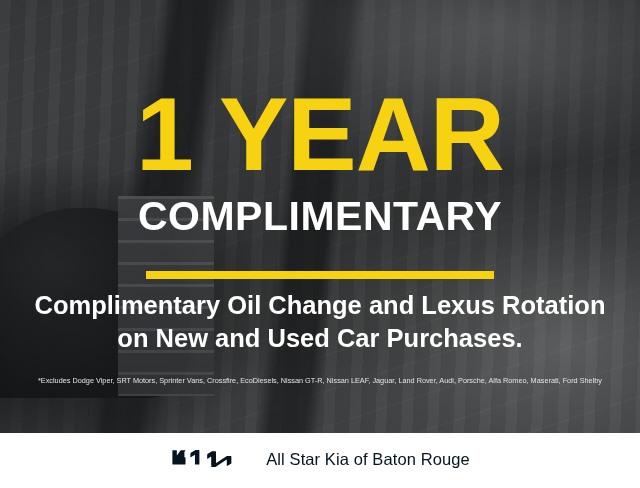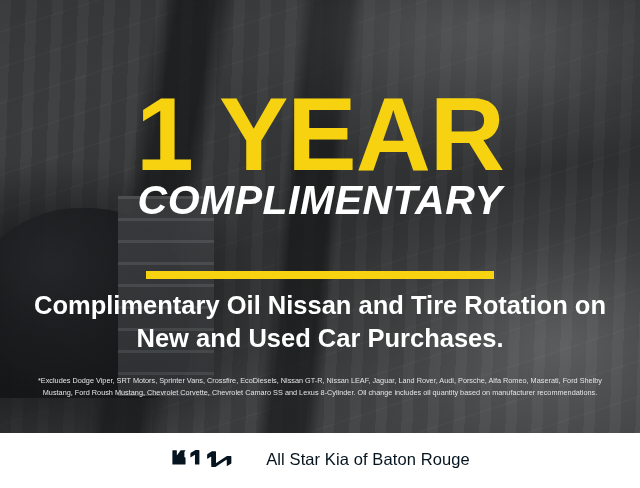--- a/index.html
+++ b/index.html
@@ -115,30 +115,29 @@
     line-height: 1;
     font-weight: 700;
     letter-spacing: -1px;
     color: #f6d211;
     text-transform: uppercase;
     white-space: nowrap;
     text-align: center;
   }
 
   .headline-sub {
-    margin: 0;
+    margin: 16px;
     position: absolute;
     left: 0;
     right: 0;
     font-weight: 700;
     color: #ffffff;
     text-transform: uppercase;
     white-space: nowrap;
     line-height: 1;
-    font-style: italic;
   }
   .headline-line1 { top: 180px; font-size: 41px; letter-spacing: 0.5px; }
   .headline-line2 { top: 224px; font-size: 41px; letter-spacing: 0.5px; }
 
   .divider {
     position: absolute;
     top: 271px;
     left: 50%;
     transform: translateX(-50%);
     width: 348px;
@@ -214,25 +213,24 @@
 
     <div class="hero-content">
 
       <h1 class="headline-year">1 YEAR</h1>
 
       <h2 class="headline-sub headline-line1">COMPLIMENTARY</h2>
 
 
       <div class="divider"></div>
 
-      <p class="tagline">Complimentary Oil Nissan and Tire Rotation on New and Used Car Purchases.</p>
+      <p class="tagline">Complimentary Oil Change and Lexus Rotation on New and Used Car Purchases.</p>
 
       <p class="disclaimer">
         <span>*Excludes Dodge Viper, SRT Motors, Sprinter Vans, Crossfire, EcoDiesels, Nissan GT-R, Nissan LEAF, Jaguar, Land Rover, Audi, Porsche, Alfa Romeo, Maserati, Ford Shelby</span>
-        <span>Mustang, Ford Roush Mustang, Chevrolet Corvette, Chevrolet Camaro SS and Lexus 8-Cylinder. Oil change includes oil quantity based on manufacturer recommendations.</span>
       </p>
 
     </div>
   </div>
 
   <div class="footer">
     <svg class="kia-logo" viewBox="0 0 300 80" aria-hidden="true">
       <path fill="#05141f" d="M168.5 62.6c0 .8.25 1.3.75 1.3.3 0 .6-.12 1-.42l59-38.3c1.05-.7 1.85-1 3-1h14.3c1.4 0 2.25.8 2.25 2.25v24.4c0 2.2-.5 3.5-1.75 4.25l-15.5 9.3c-.3.2-.55.25-.75.25-.35 0-.65-.28-.65-1.1V40.2c0-.78-.23-1.3-.73-1.3-.3 0-.6.15-1 .4l-42.6 27.7c-1.2.78-2.1 1-3.3 1h-13.3c-1.4 0-2.25-.8-2.25-2.25V27.9c0-.62-.22-1.18-.72-1.18-.3 0-.6.13-1 .4l-12.6 7.55c-.5.3-.87.35-1.15.35-.4 0-.95-.25-.95-1.25V19.6c0-2.2.5-3.5 1.75-4.25l17.3-10.4c.85-.5 1.85-.75 3-.75h11.6c1.4 0 2.25.8 2.25 2.25v56.15zM119.2 56.1c0 1.4-.42 2.25-1.85 2.25h-13.9c-1.4 0-2.25-.85-2.25-2.25V20.35c0-.8-.25-1.3-.75-1.3-.3 0-.6.12-1 .4L84.8 29.2c-.5.3-.88.35-1.15.35-.4 0-.95-.25-.95-1.25V14.6c0-2.2.5-3.5 1.75-4.25L101.9.35c.85-.5 1.85-.75 3-.75h12.05c1.4 0 2.25.85 2.25 2.25v54.25zM58.4 29.3c0 .6-.18 1-.5 1.28-.3.28-.72.4-1.2.4H31.1c-.95 0-1.6-.3-1.95-.85-.3-.48-.3-1.05.05-1.6L46.3 2.4C47.05 1.2 48.05.6 49.4.6h7.9c.75 0 1.1.4 1.1 1.1v27.6zM11.9 58.35c-1.4 0-2.25-.85-2.25-2.25V2.6c0-1.4.85-2.25 2.25-2.25h13.6c1.4 0 2.25.85 2.25 2.25v19.3L41.9 2.1C42.95.6 43.95.35 45.55.35h15.5c.95 0 1.45.45 1.45 1.15 0 .42-.2.9-.6 1.45L43.05 29.3h17.65c1.4 0 2.25.85 2.25 2.25v24.55c0 1.4-.85 2.25-2.25 2.25H11.9z"></path>
     </svg>
     <div class="dealer-name">All Star Kia of Baton Rouge</div>

